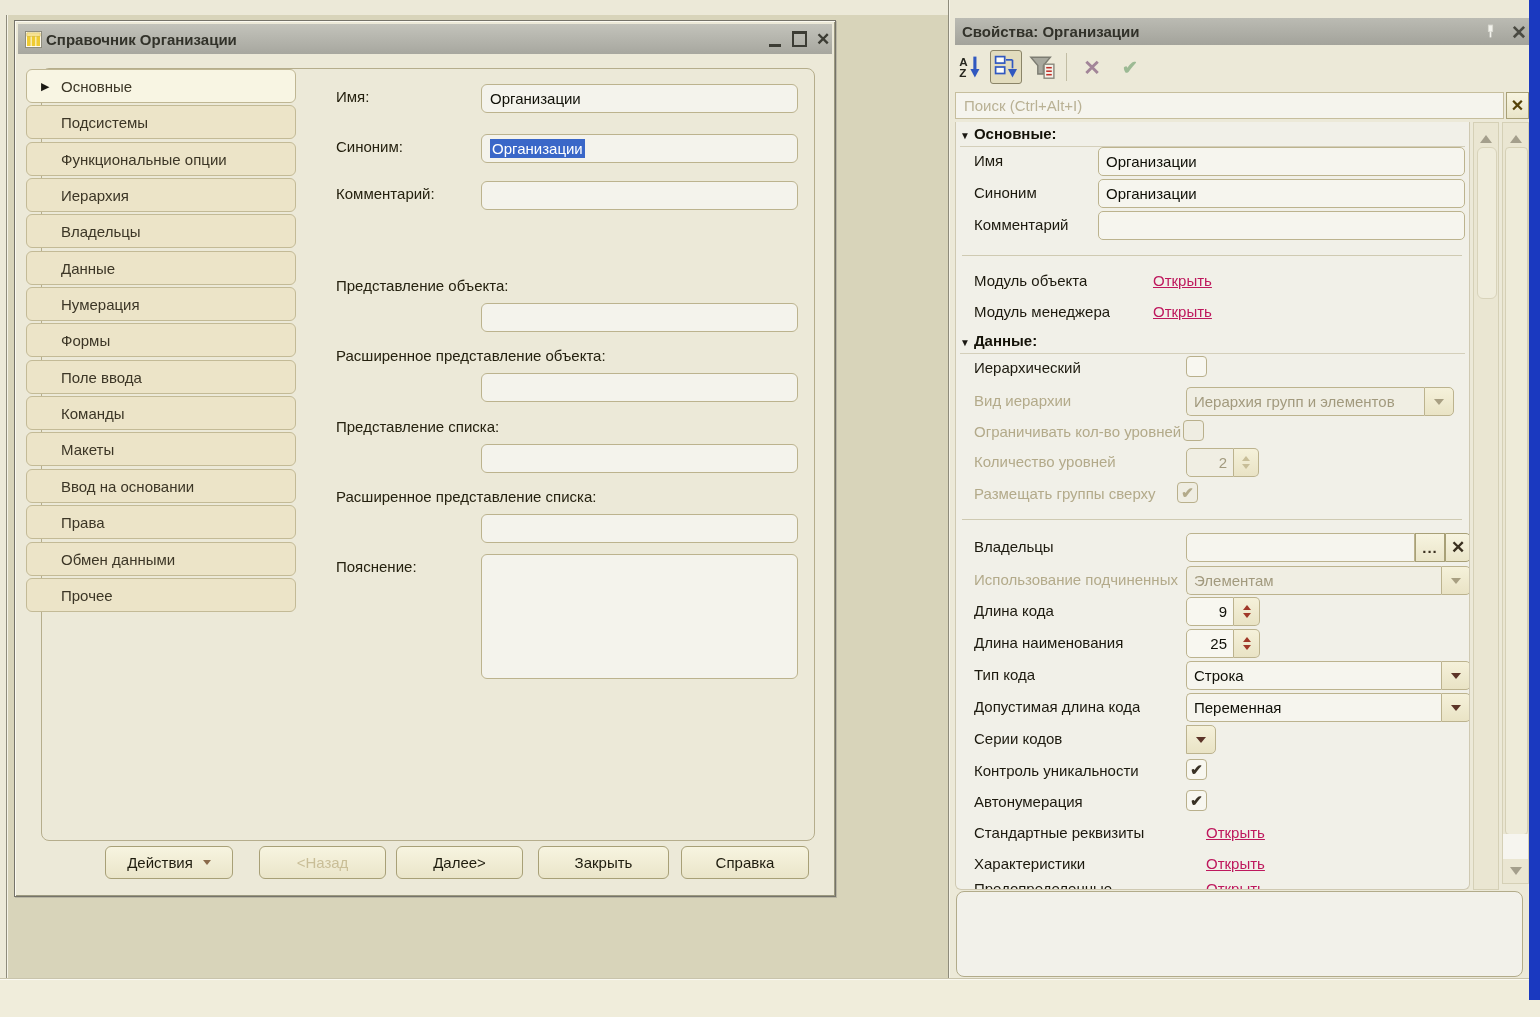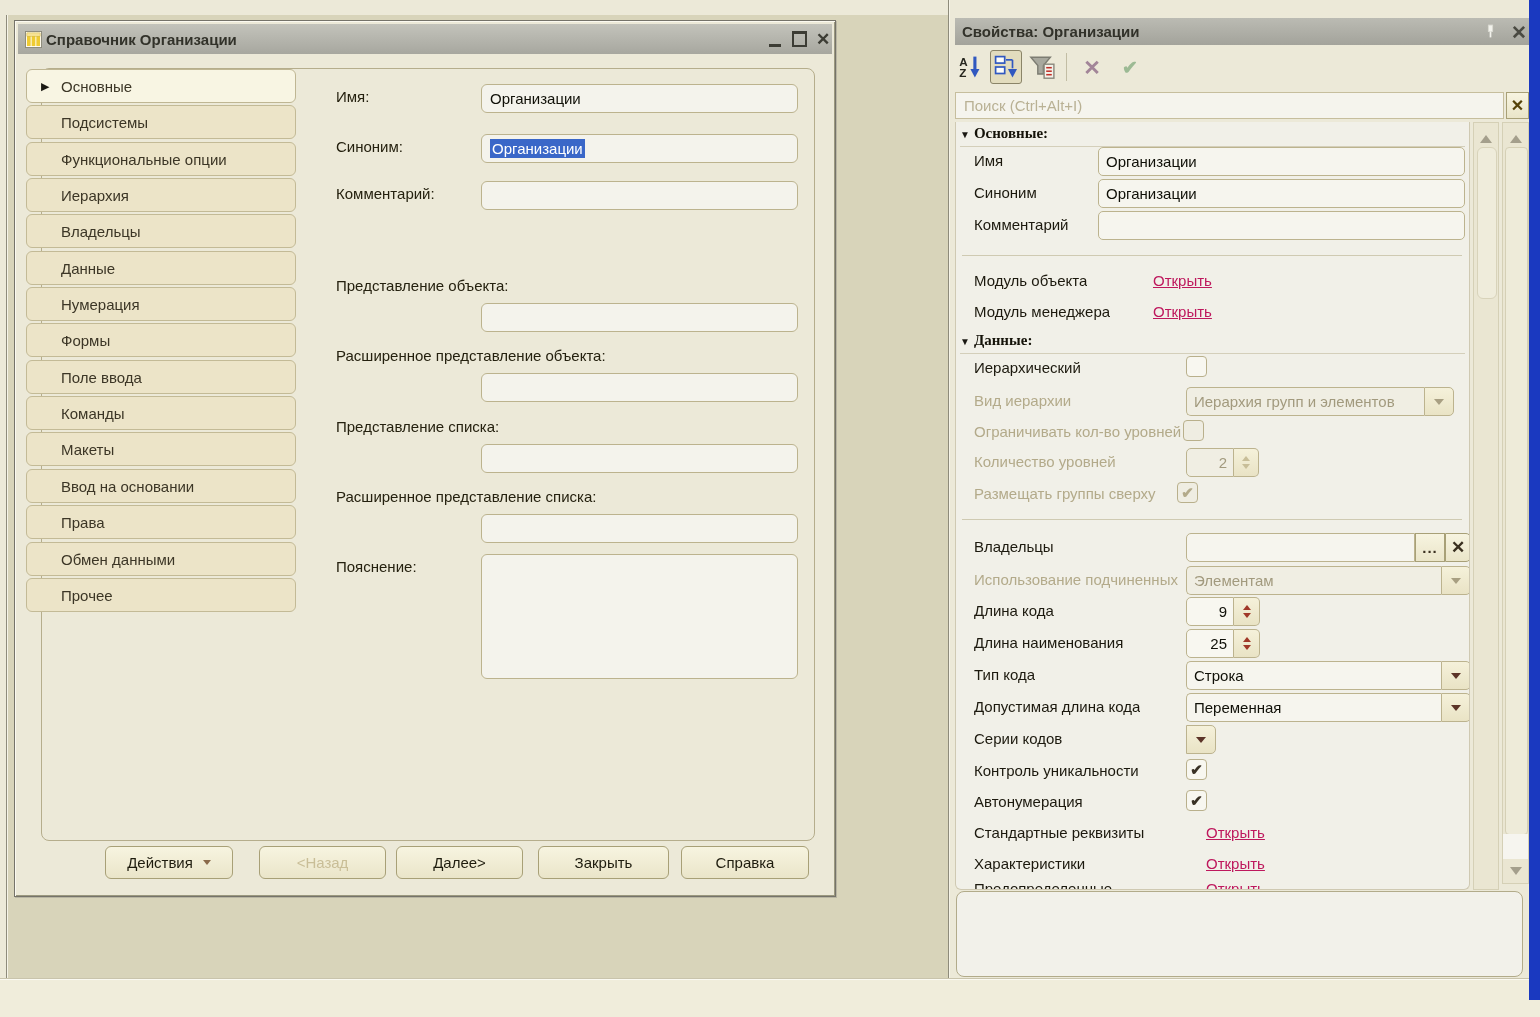--- a/index.html
+++ b/index.html
@@ -47,21 +47,21 @@
   .tool-sep{position:absolute;top:53px;width:1px;height:28px;background:#C2BDA4;}
   .tool-x{font-size:21px;font-weight:bold;color:#A28598;line-height:1;}
   .tool-ck{font-size:19px;font-weight:bold;color:#9CBA94;line-height:1;}
   .search{left:955px;top:92px;width:549px;height:27px;background:#F5F4ED;border:1px solid #C6BE9D;box-sizing:border-box;
           padding:0 8px;color:#101008;font:15px "Liberation Sans",sans-serif;}
   .search::placeholder{color:#B9B194;}
   .sq-btn{background:linear-gradient(#F7F4E0,#EAE5C9);border:1px solid #A8A077;display:flex;align-items:center;justify-content:center;box-sizing:border-box;}
   
   .plist{left:955px;top:122px;width:515px;height:768px;background:#F1F0E8;border:1px solid #CFC9B2;border-top:none;
          border-radius:0 0 6px 6px;box-sizing:border-box;overflow:hidden;}
-  .hdr{position:absolute;left:4px;width:505px;height:21px;border-bottom:1px solid #D4CFBA;font-weight:bold;color:#141208;font-family:Liberation Serif, serif;}
+  .hdr{position:absolute;left:4px;width:505px;height:21px;border-bottom:1px solid #D4CFBA;font-weight:bold;color:#141208;}
   .hdr .tri{display:inline-block;font-size:10px;margin-right:4px;color:#1A1812;}
   .plbl{position:absolute;left:2px;height:20px;color:#1C190E;white-space:nowrap;overflow:hidden;margin-left:16px;}
   .plbl.dis{color:#B3AA8A;}
   .pinp{position:absolute;background:#F6F5EE;border:1px solid #BCB38E;border-radius:5px;height:29px;box-sizing:border-box;
         display:flex;align-items:center;padding:0 7px;color:#101008;}
   .hrline{position:absolute;left:6px;width:500px;height:1px;background:#CFCAB2;}
   .lnk{position:absolute;color:#be185d;text-decoration:underline;height:20px;margin-left:20px;}
   .cbx{position:absolute;width:21px;height:21px;background:#F8F7F0;border:1px solid #B9B08C;border-radius:4px;box-sizing:border-box;
        display:flex;align-items:center;justify-content:center;}
   .cbx.disbg{background:#EFEDE2;}

